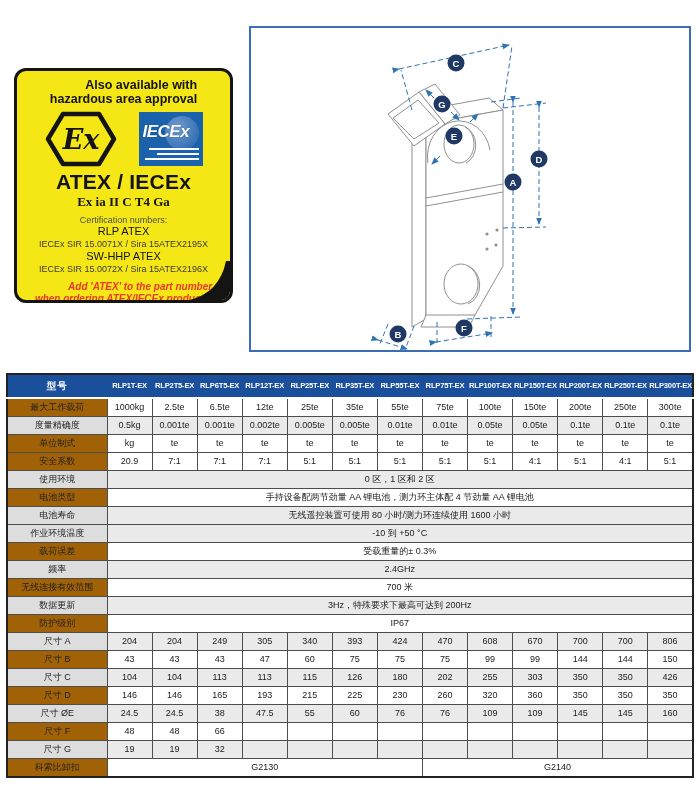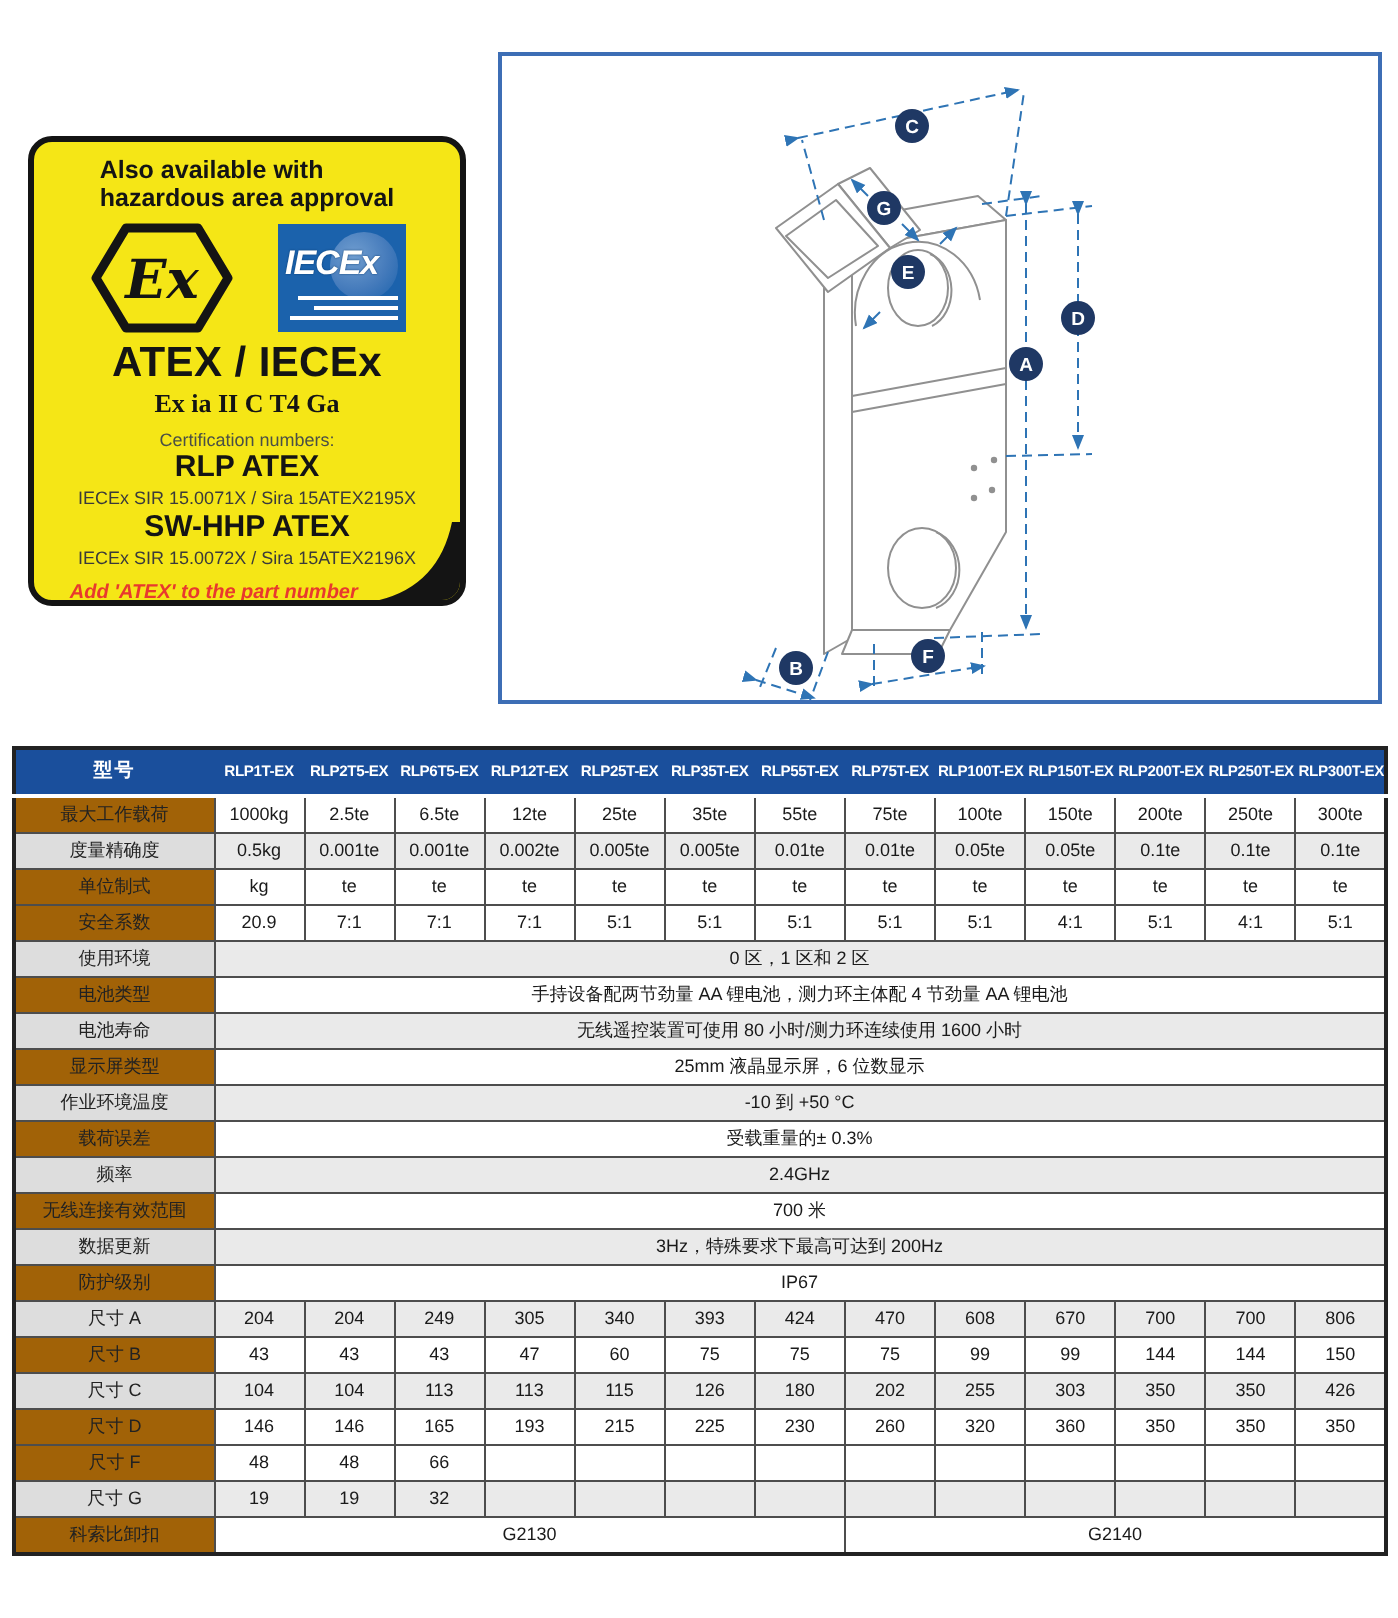--- a/index.html
+++ b/index.html
@@ -6,37 +6,37 @@
     --header-blue:#1A4F9C; --dim-blue:#2E74B5; --label-navy:#1F3864;
     --badge-yellow:#F5E616; --badge-red:#E8392E; --iecex-blue:#1B62AC;
     --diagram-border:#3D6EB5;
   }
   html,body{margin:0;padding:0;width:699px;height:809px;overflow:hidden;background:#fff;
     font-family:"Liberation Sans","DejaVu Sans",sans-serif;-webkit-font-smoothing:antialiased;}
   .page{position:relative;width:699px;height:809px;background:#fff;}
 
   
   .badge{position:absolute;left:14px;top:68px;width:205px;height:218px;background:var(--badge-yellow);
-    border:3px solid #141414;border-radius:12px;overflow:hidden;text-align:left;
+    border:3px solid #141414;border-radius:12px;overflow:hidden;text-align:right;
     display:flex;flex-direction:column;align-items:center;padding:7px 4px 4px 4px;box-sizing:content-box;}
   .badge-title{font-size:12.5px;font-weight:bold;color:#141414;line-height:1.12;}
   .badge-logos{display:flex;align-items:center;justify-content:center;gap:22px;margin-top:5px;}
   .iecex-box{position:relative;width:64px;height:54px;background:var(--iecex-blue);overflow:hidden;}
   .iecex-box .globe{position:absolute;right:4px;top:4px;width:34px;height:34px;border-radius:50%;
     background:radial-gradient(circle at 35% 35%, #7FA8D6 0%, #4C7FBE 55%, var(--iecex-blue) 100%);opacity:.85;}
   .iecex-box .word{position:absolute;left:4px;top:10px;font-style:italic;font-weight:bold;font-size:17px;color:#fff;
     letter-spacing:-0.5px;text-shadow:0 0 1px #0b3a6b;}
   .iecex-box i{position:absolute;height:2px;background:#fff;display:block;}
   .iecex-box i.b1{left:10px;right:4px;bottom:16px;}
   .iecex-box i.b2{left:18px;right:4px;bottom:11px;}
   .iecex-box i.b3{left:6px;right:4px;bottom:6px;}
   .badge-heading{font-size:21px;font-weight:bold;color:#141414;letter-spacing:.2px;margin-top:4px;line-height:1;}
   .badge-sub{font-size:13px;font-weight:bold;color:#141414;margin-top:2px;font-family:"Liberation Serif","DejaVu Serif",serif;}
   .cert-label{font-size:9px;color:#4A4F46;margin-top:5px;}
-  .cert-name{font-size:15px;font-weight:bold;color:#141414;line-height:1.25;}
+  .cert-name{font-size:11px;font-weight:normal;color:#141414;line-height:1.25;}
   .cert-num{font-size:9px;color:#3A3A3A;line-height:1.25;}
   .badge-note{font-size:10px;font-weight:bold;color:var(--badge-red);line-height:1.22;margin-top:6px;font-style:italic;}
   .corner-curl{position:absolute;right:-1px;bottom:-1px;width:46px;height:40px;}
 
   
   .diagram-box{position:absolute;left:249px;top:26px;width:438px;height:322px;border:2px solid var(--diagram-border);
     background:#fff;}
   .diagram-box svg{display:block;}
   .dim-label-circle{fill:var(--label-navy);}
   .dim-label-text{fill:#fff;font-weight:bold;font-size:9.5px;font-family:"Liberation Sans",sans-serif;}
@@ -288,24 +288,20 @@
           <td class="data-cell" colspan="13">0 区，1 区和 2 区</td>
         </tr>
         <tr class="row-white">
           <td class="label-cell">电池类型</td>
           <td class="data-cell" colspan="13">手持设备配两节劲量 AA 锂电池，测力环主体配 4 节劲量 AA 锂电池</td>
         </tr>
         <tr class="row-gray">
           <td class="label-cell">电池寿命</td>
           <td class="data-cell" colspan="13">无线遥控装置可使用 80 小时/测力环连续使用 1600 小时</td>
         </tr>
-        <tr class="row-white">
-          <td class="label-cell">显示屏类型</td>
-          <td class="data-cell" colspan="13">25mm 液晶显示屏，6 位数显示</td>
-        </tr>
         <tr class="row-gray">
           <td class="label-cell">作业环境温度</td>
           <td class="data-cell" colspan="13">-10 到  +50 °C</td>
         </tr>
         <tr class="row-white">
           <td class="label-cell">载荷误差</td>
           <td class="data-cell" colspan="13">受载重量的± 0.3%</td>
         </tr>
         <tr class="row-gray">
           <td class="label-cell">频率</td>
@@ -380,20 +376,36 @@
           <td class="data-cell">215</td>
           <td class="data-cell">225</td>
           <td class="data-cell">230</td>
           <td class="data-cell">260</td>
           <td class="data-cell">320</td>
           <td class="data-cell">360</td>
           <td class="data-cell">350</td>
           <td class="data-cell">350</td>
           <td class="data-cell">350</td>
         </tr>
+        <tr class="row-gray">
+          <td class="label-cell">尺寸 ØE</td>
+          <td class="data-cell">24.5</td>
+          <td class="data-cell">24.5</td>
+          <td class="data-cell">38</td>
+          <td class="data-cell">47.5</td>
+          <td class="data-cell">55</td>
+          <td class="data-cell">60</td>
+          <td class="data-cell">76</td>
+          <td class="data-cell">76</td>
+          <td class="data-cell">109</td>
+          <td class="data-cell">109</td>
+          <td class="data-cell">145</td>
+          <td class="data-cell">145</td>
+          <td class="data-cell">160</td>
+        </tr>
         <tr class="row-white">
           <td class="label-cell">尺寸 F</td>
           <td class="data-cell">48</td>
           <td class="data-cell">48</td>
           <td class="data-cell">66</td>
           <td class="data-cell"></td>
           <td class="data-cell"></td>
           <td class="data-cell"></td>
           <td class="data-cell"></td>
           <td class="data-cell"></td>

